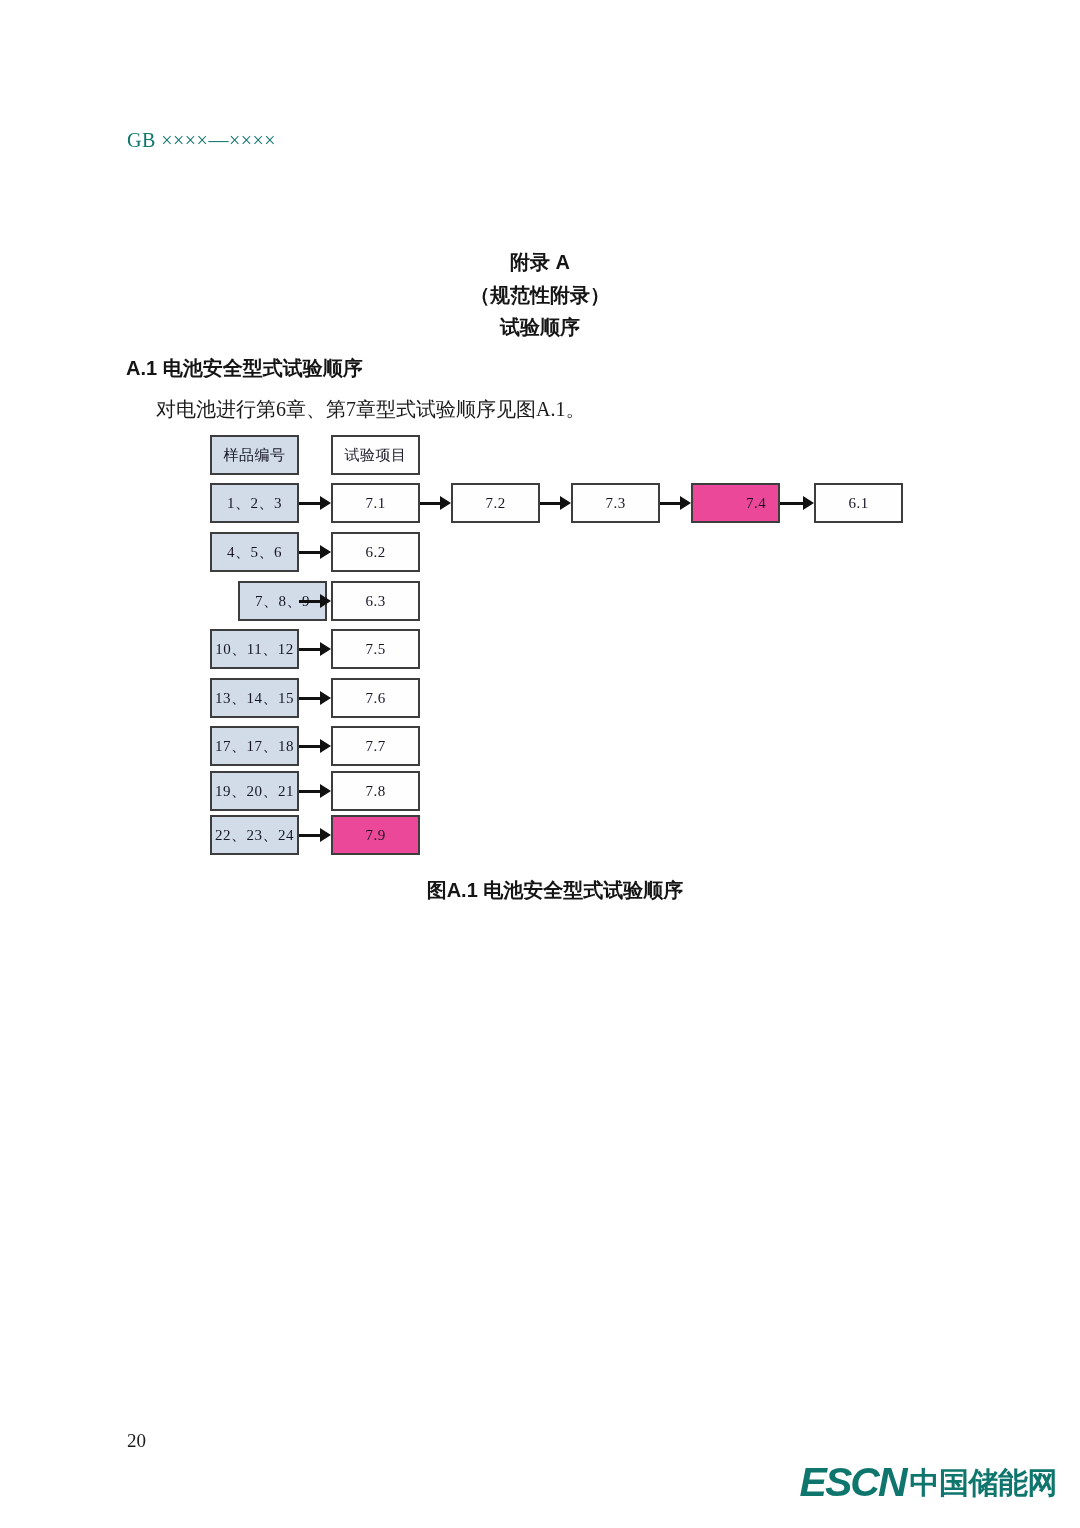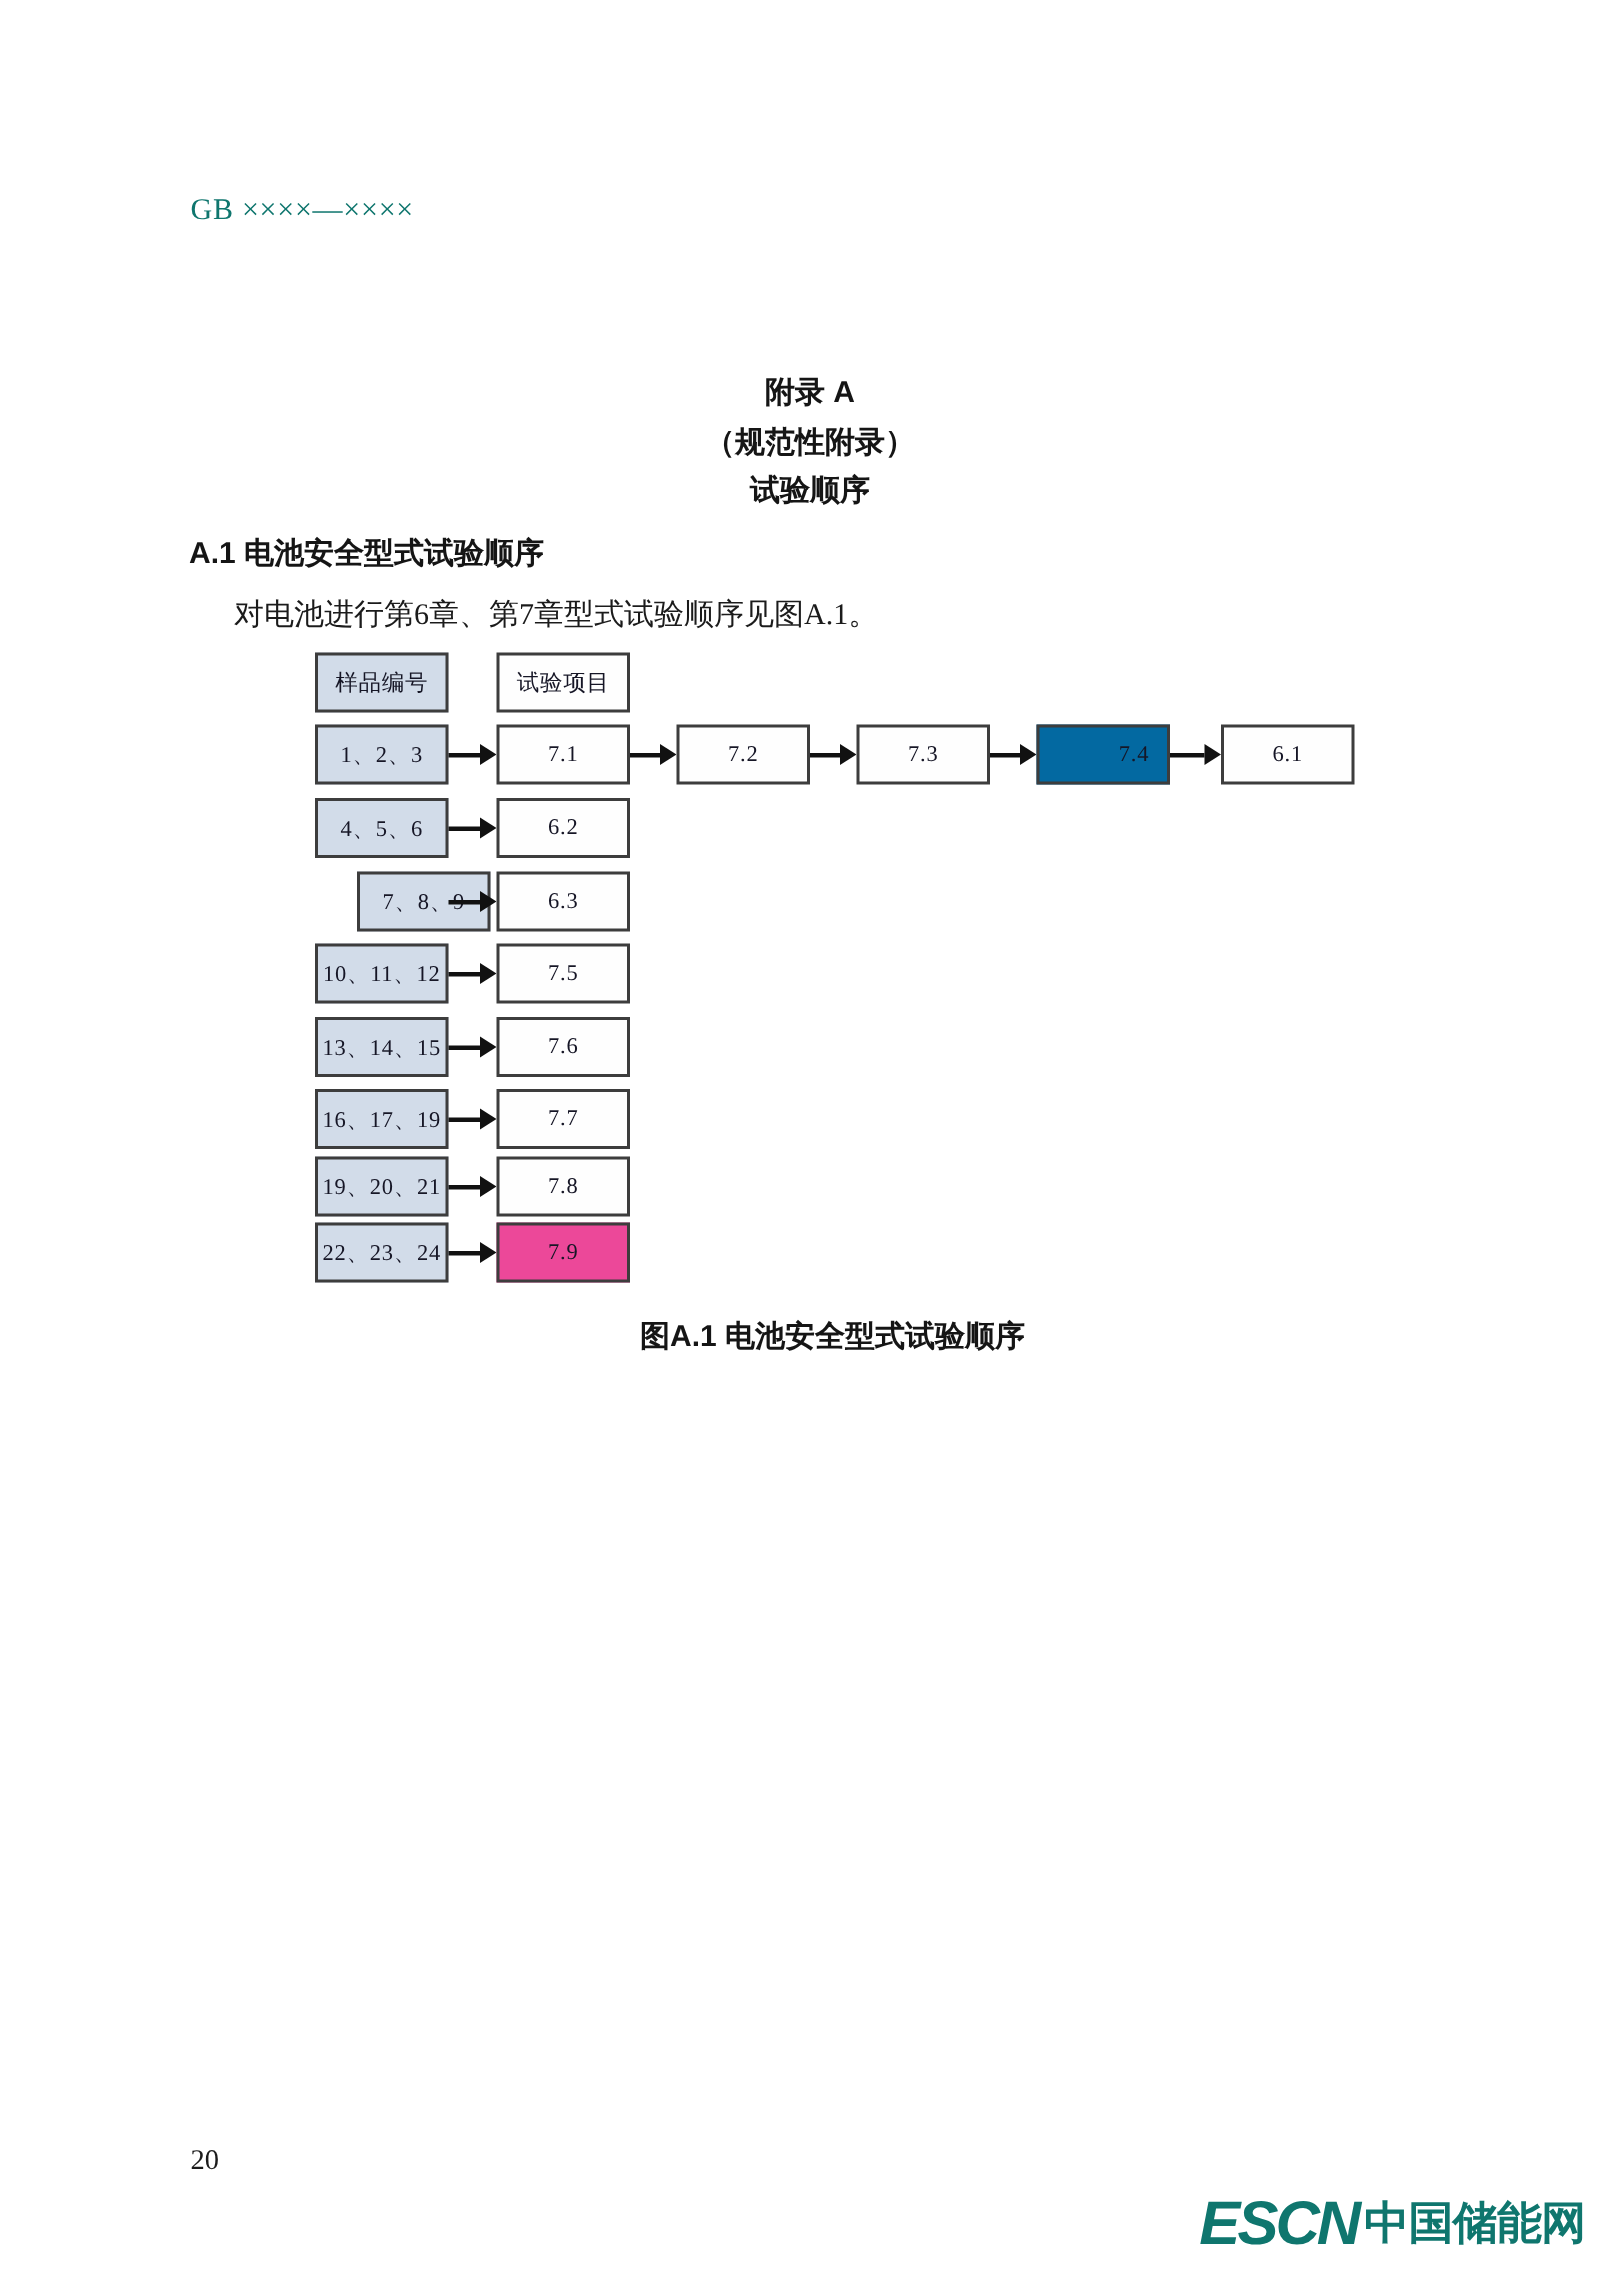--- a/index.html
+++ b/index.html
@@ -144,36 +144,36 @@
       <div class="fc-box" style="left: 210px; top: 435px; background: rgb(210, 220, 233); border-color: rgb(61, 61, 61);">样品编号</div>
       <div class="fc-box" style="left: 331px; top: 435px; background: rgb(254, 254, 254); border-color: rgb(61, 61, 61);">试验项目</div>
       <div class="fc-box" style="left: 210px; top: 483px; background: rgb(210, 220, 233); border-color: rgb(61, 61, 61);">1、2、3</div>
       <div class="fc-arrow" style="left: 299px; width: 21px; top: 501.5px; background: rgb(17, 17, 17);"></div>
       <div class="fc-box" style="left: 331px; top: 483px; background: rgb(254, 254, 254); border-color: rgb(61, 61, 61);">7.1</div>
       <div class="fc-arrow" style="left: 420px; width: 20px; top: 501.5px; background: rgb(17, 17, 17);"></div>
       <div class="fc-box" style="left: 451px; top: 483px; background: rgb(254, 254, 254); border-color: rgb(61, 61, 61);">7.2</div>
       <div class="fc-arrow" style="left: 540px; width: 20px; top: 501.5px; background: rgb(17, 17, 17);"></div>
       <div class="fc-box" style="left: 571px; top: 483px; background: rgb(254, 254, 254); border-color: rgb(61, 61, 61);">7.3</div>
       <div class="fc-arrow" style="left: 660px; width: 20px; top: 501.5px; background: rgb(17, 17, 17);"></div>
-      <div class="fc-box" style="left: 691px; top: 483px; background: #0369a1; border-color: rgb(61, 61, 61); padding-left: 41px;">7.4</div>
+      <div class="fc-box" style="left: 691px; top: 483px; background: #ec4899; border-color: rgb(61, 61, 61); padding-left: 41px;">7.4</div>
       <div class="fc-arrow" style="left: 780px; width: 23px; top: 501.5px; background: rgb(17, 17, 17);"></div>
       <div class="fc-box" style="left: 814px; top: 483px; background: rgb(254, 254, 254); border-color: rgb(61, 61, 61);">6.1</div>
       <div class="fc-box" style="left: 210px; top: 532px; background: rgb(210, 220, 233); border-color: rgb(61, 61, 61);">4、5、6</div>
       <div class="fc-arrow" style="left: 299px; width: 21px; top: 550.5px; background: rgb(17, 17, 17);"></div>
       <div class="fc-box" style="left: 331px; top: 532px; background: rgb(254, 254, 254); border-color: rgb(61, 61, 61);">6.2</div>
       <div class="fc-box" style="left: 210px; top: 581px; background: rgb(210, 220, 233); border-color: rgb(61, 61, 61); margin-left: 28px;">7、8、9</div>
       <div class="fc-arrow" style="left: 299px; width: 21px; top: 599.5px; background: rgb(17, 17, 17);"></div>
       <div class="fc-box" style="left: 331px; top: 581px; background: rgb(254, 254, 254); border-color: rgb(61, 61, 61);">6.3</div>
       <div class="fc-box" style="left: 210px; top: 629px; background: rgb(210, 220, 233); border-color: rgb(61, 61, 61);">10、11、12</div>
       <div class="fc-arrow" style="left: 299px; width: 21px; top: 647.5px; background: rgb(17, 17, 17);"></div>
       <div class="fc-box" style="left: 331px; top: 629px; background: rgb(254, 254, 254); border-color: rgb(61, 61, 61);">7.5</div>
       <div class="fc-box" style="left: 210px; top: 678px; background: rgb(210, 220, 233); border-color: rgb(61, 61, 61);">13、14、15</div>
       <div class="fc-arrow" style="left: 299px; width: 21px; top: 696.5px; background: rgb(17, 17, 17);"></div>
       <div class="fc-box" style="left: 331px; top: 678px; background: rgb(254, 254, 254); border-color: rgb(61, 61, 61);">7.6</div>
-      <div class="fc-box" style="left: 210px; top: 726px; background: rgb(210, 220, 233); border-color: rgb(61, 61, 61);">16、17、19</div>
+      <div class="fc-box" style="left: 210px; top: 726px; background: rgb(210, 220, 233); border-color: rgb(61, 61, 61);">17、17、18</div>
       <div class="fc-arrow" style="left: 299px; width: 21px; top: 744.5px; background: rgb(17, 17, 17);"></div>
       <div class="fc-box" style="left: 331px; top: 726px; background: rgb(254, 254, 254); border-color: rgb(61, 61, 61);">7.7</div>
       <div class="fc-box" style="left: 210px; top: 771px; background: rgb(210, 220, 233); border-color: rgb(61, 61, 61);">19、20、21</div>
       <div class="fc-arrow" style="left: 299px; width: 21px; top: 789.5px; background: rgb(17, 17, 17);"></div>
       <div class="fc-box" style="left: 331px; top: 771px; background: rgb(254, 254, 254); border-color: rgb(61, 61, 61);">7.8</div>
       <div class="fc-box" style="left: 210px; top: 815px; background: rgb(210, 220, 233); border-color: rgb(61, 61, 61);">22、23、24</div>
       <div class="fc-arrow" style="left: 299px; width: 21px; top: 833.5px; background: rgb(17, 17, 17);"></div>
       <div class="fc-box" style="left: 331px; top: 815px; background: #ec4899; border-color: rgb(61, 61, 61);">7.9</div>
     </div>
 

